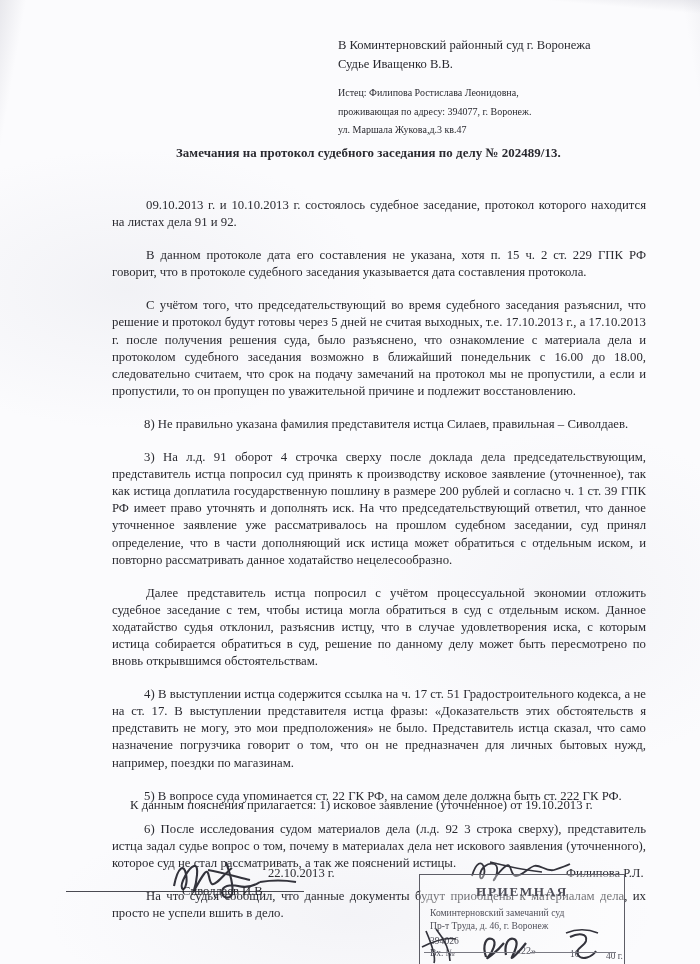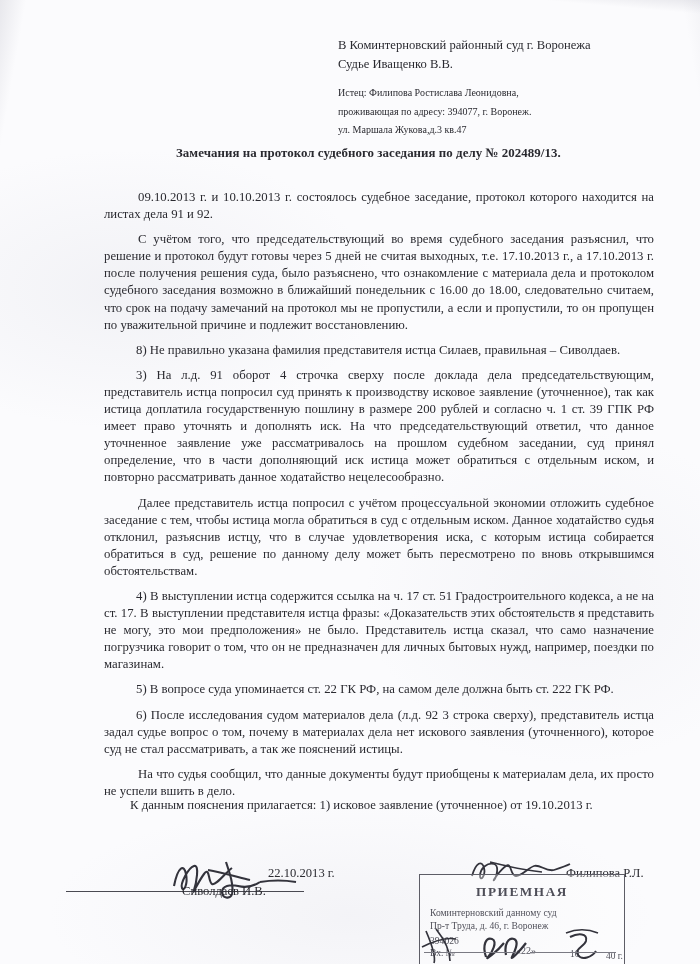--- a/index.html
+++ b/index.html
@@ -75,21 +75,21 @@
     position: absolute;
     left: 96px;
     top: 181px;
     width: 566px;
     font-size: 12.75px;
     line-height: 17.1px;
     text-align: justify;
     text-justify: inter-word;
   }
   .body p {
-    margin: 8px;
+    margin: 16px;
     text-indent: 34px;
   }
   .body p.item { text-indent: 32px; }
 
   
   .attach {
     position: absolute;
     left: 96px;
     top: 797px;
     width: 566px;
@@ -233,20 +233,21 @@
     <div class="plaintiff">
       <div>Истец: Филипова Ростислава Леонидовна,</div>
       <div>проживающая по адресу: 394077, г. Воронеж.</div>
       <div>ул. Маршала Жукова,д.3 кв.47</div>
     </div>
 
     <div class="doc-title">Замечания на протокол судебного заседания по делу № 202489/13.</div>
 
     <div class="body">
       <p>09.10.2013 г. и 10.10.2013 г. состоялось судебное заседание, протокол которого находится на листах дела 91 и 92.</p>
+      <p>В данном протоколе дата его составления не указана, хотя п. 15 ч. 2 ст. 229 ГПК РФ говорит, что в протоколе судебного заседания указывается дата составления протокола.</p>
       <p>С учётом того, что председательствующий во время судебного заседания разъяснил, что решение и протокол будут готовы через 5 дней не считая выходных, т.е. 17.10.2013 г., а 17.10.2013 г. после получения решения суда, было разъяснено, что ознакомление с материала дела и протоколом судебного заседания возможно в ближайший понедельник с 16.00 до 18.00, следовательно считаем, что срок на подачу замечаний на протокол мы не пропустили, а если и пропустили, то он пропущен по уважительной причине и подлежит восстановлению.</p>
       <p class="item">8) Не правильно указана фамилия представителя истца Силаев, правильная – Сиволдаев.</p>
       <p class="item">3) На л.д. 91 оборот 4 строчка сверху после доклада дела председательствующим, представитель истца попросил суд принять к производству исковое заявление (уточненное), так как истица доплатила государственную пошлину в размере 200 рублей и согласно ч. 1 ст. 39 ГПК РФ имеет право уточнять и дополнять иск. На что председательствующий ответил, что данное уточненное заявление уже рассматривалось на прошлом судебном заседании, суд принял определение, что в части дополняющий иск истица может обратиться с отдельным иском, и повторно рассматривать данное ходатайство нецелесообразно.</p>
       <p>Далее представитель истца попросил с учётом процессуальной экономии отложить судебное заседание с тем, чтобы истица могла обратиться в суд с отдельным иском. Данное ходатайство судья отклонил, разъяснив истцу, что в случае удовлетворения иска, с которым истица собирается обратиться в суд, решение по данному делу может быть пересмотрено по вновь открывшимся обстоятельствам.</p>
       <p class="item">4) В выступлении истца содержится ссылка на ч. 17 ст. 51 Градостроительного кодекса, а не на ст. 17. В выступлении представителя истца фразы: «Доказательств этих обстоятельств я представить не могу, это мои предположения» не было. Представитель истца сказал, что само назначение погрузчика говорит о том, что он не предназначен для личных бытовых нужд, например, поездки по магазинам.</p>
       <p class="item">5) В вопросе суда упоминается ст. 22 ГК РФ, на самом деле должна быть ст. 222 ГК РФ.</p>
       <p class="item">6) После исследования судом материалов дела (л.д. 92 3 строка сверху), представитель истца задал судье вопрос о том, почему в материалах дела нет искового заявления (уточненного), которое суд не стал рассматривать, а так же пояснений истицы.</p>
       <p>На что судья сообщил, что данные документы будут приобщены к материалам дела, их просто не успели вшить в дело.</p>
     </div>
 
@@ -267,21 +268,21 @@
       <path class="ink" stroke-width="1.8" d="M6,20 C10,6 16,4 18,12 C20,20 14,26 14,20 C14,12 22,6 28,8 C34,10 30,22 28,24 C26,26 34,14 40,10 C46,6 44,20 50,20 C56,20 62,12 68,10 C74,8 80,16 88,14 C94,12 100,10 104,8"></path>
       <path class="ink" stroke-width="1.6" d="M24,6 C40,10 58,14 76,16"></path>
     </svg>
 
     <div class="sig-date">22.10.2013 г.</div>
     <div class="sig-left-name">Сиволдаев И.В.</div>
     <div class="sig-right-name">Филипова Р.Л.</div>
 
     <div class="stamp">
       <div class="s-title">ПРИЕМНАЯ</div>
-      <div class="s-line s-l1">Коминтерновский данному суд</div>
+      <div class="s-line s-l1">Коминтерновский замечаний суд</div>
       <div class="s-line s-l2">Пр-т Труда, д. 46, г. Воронеж</div>
       <div class="s-line s-l3">394026</div>
       <div class="s-line s-l4">Вх. №</div>
       <div class="s-quote">«22»</div>
       <div class="s-mm">10</div>
       <div class="s-yy">40      г.</div>
 
       <svg style="position:absolute;left:0;top:0;width:204px;height:90px;">
         <path class="ink" stroke-width="1.7" d="M6,56 C12,70 16,82 14,88"></path>
         <path class="ink" stroke-width="1.7" d="M16,54 C24,64 30,76 30,86"></path>

